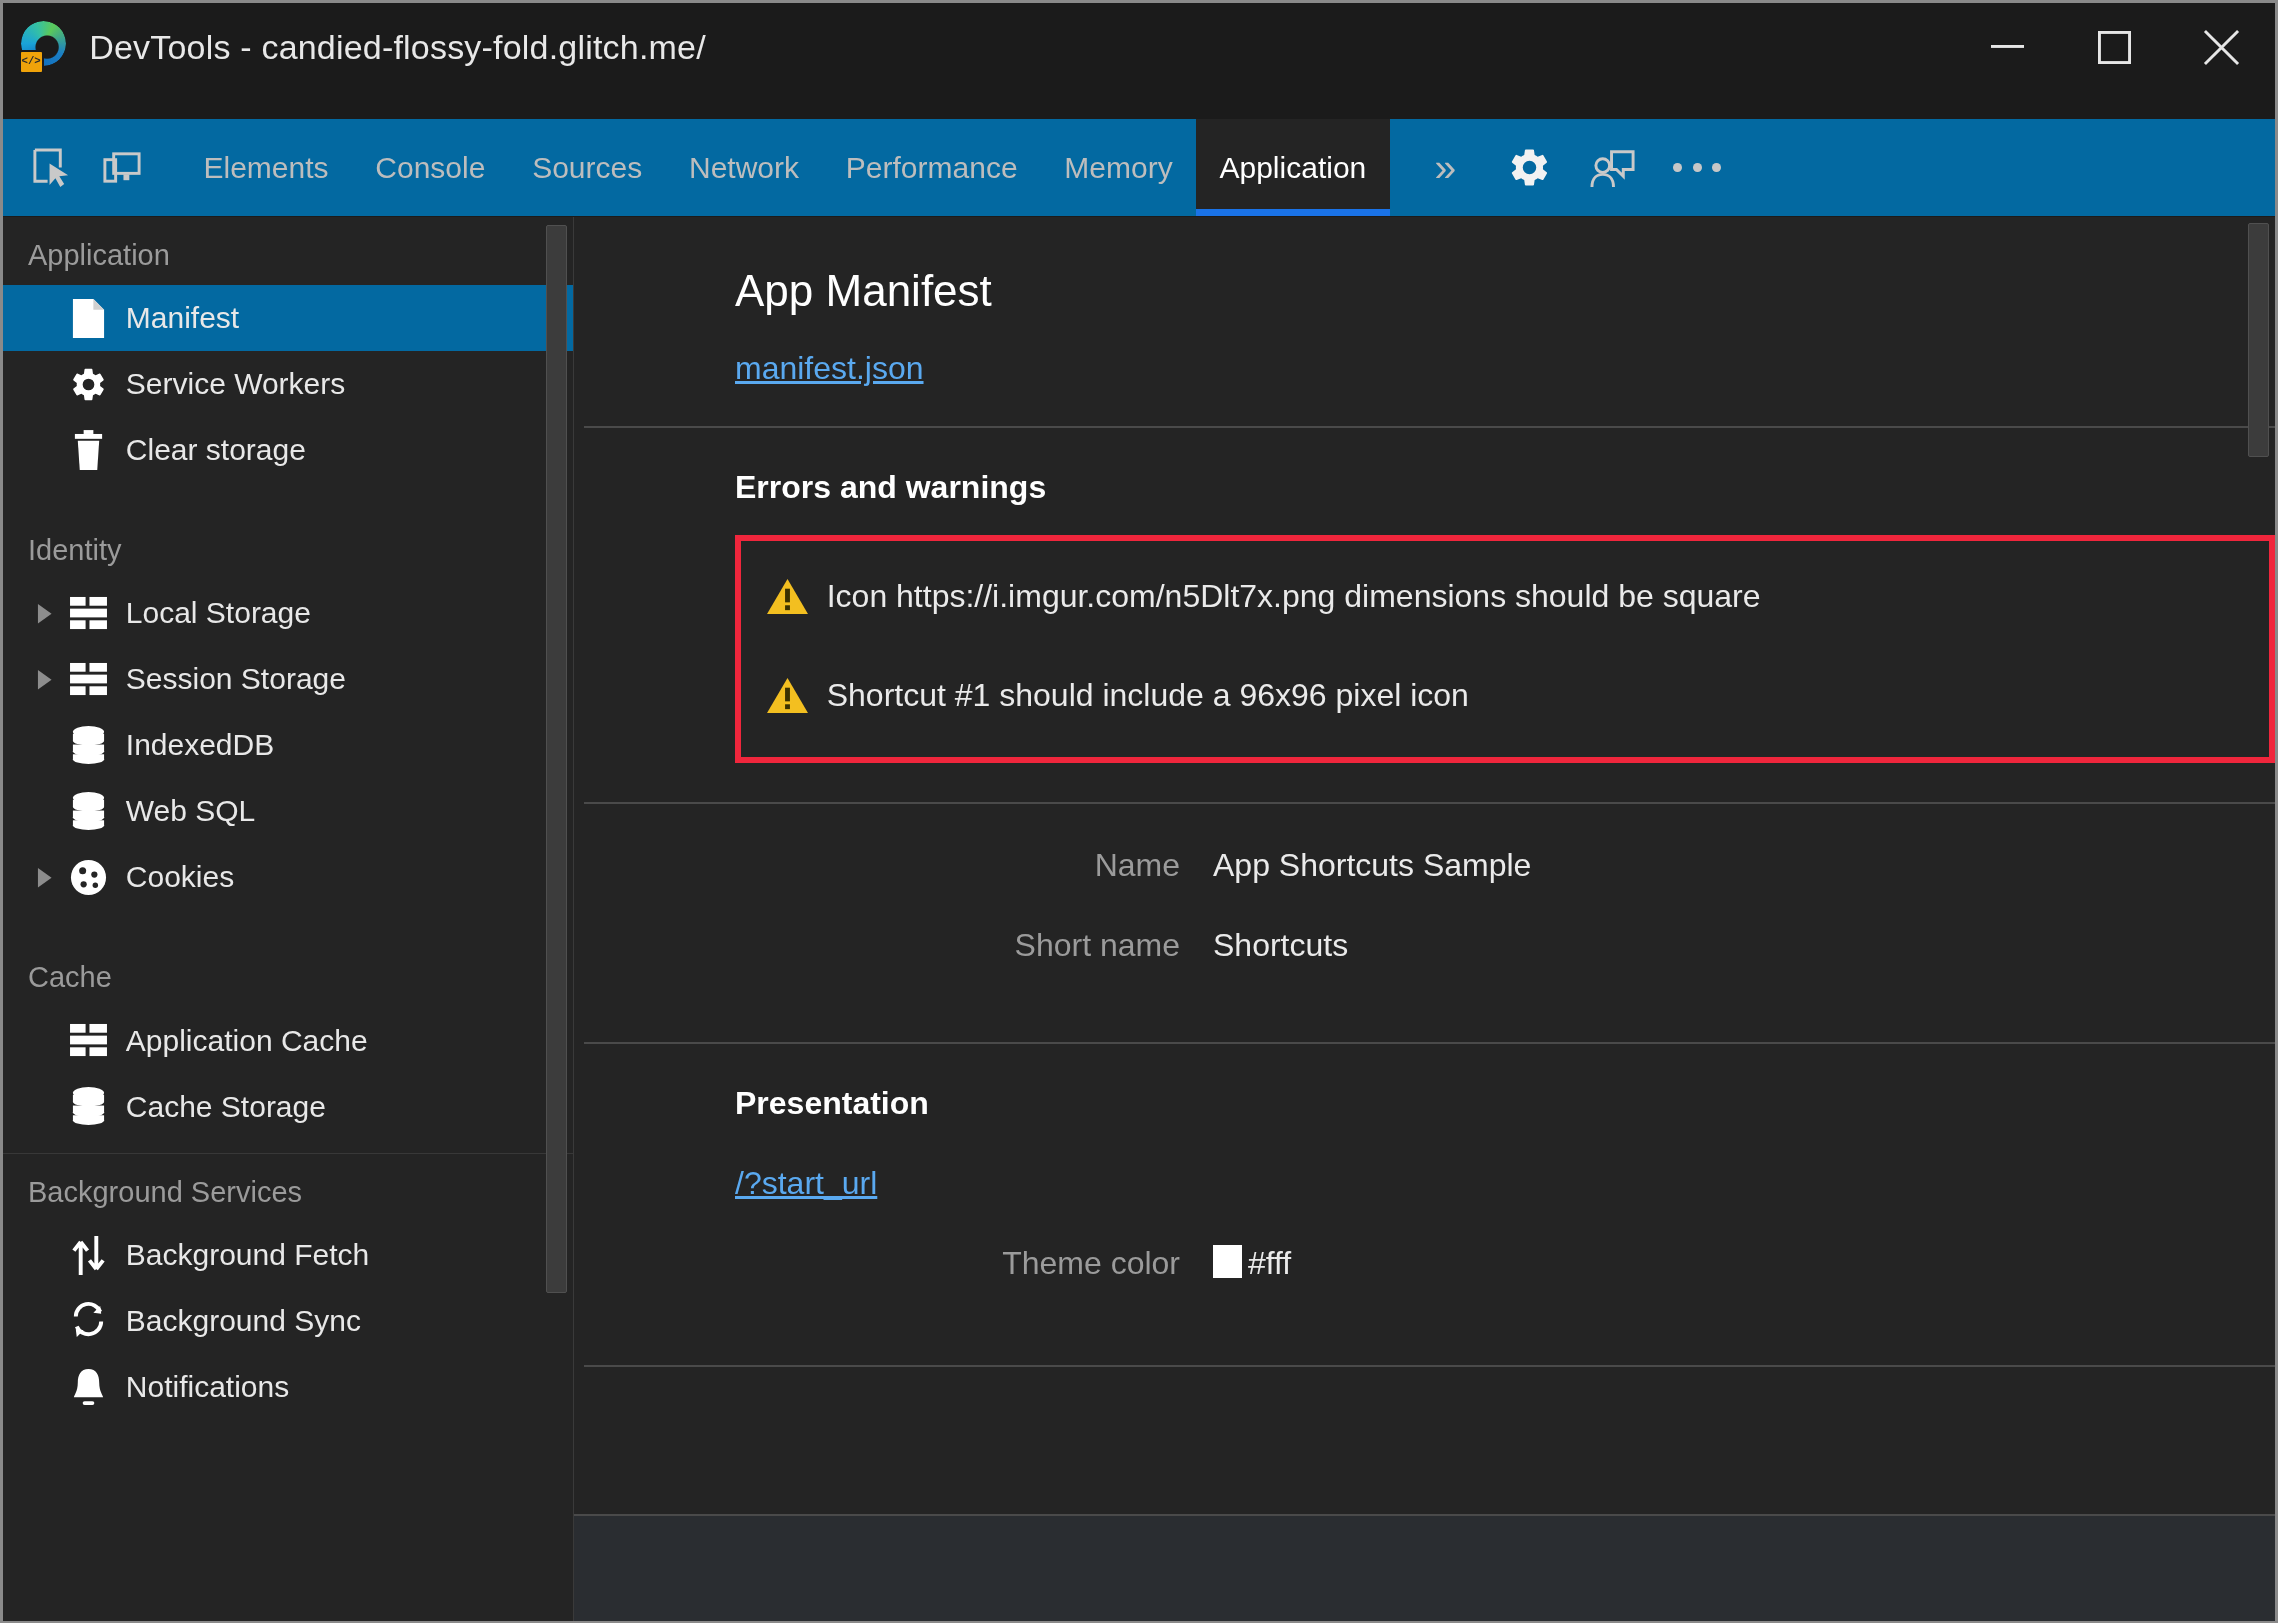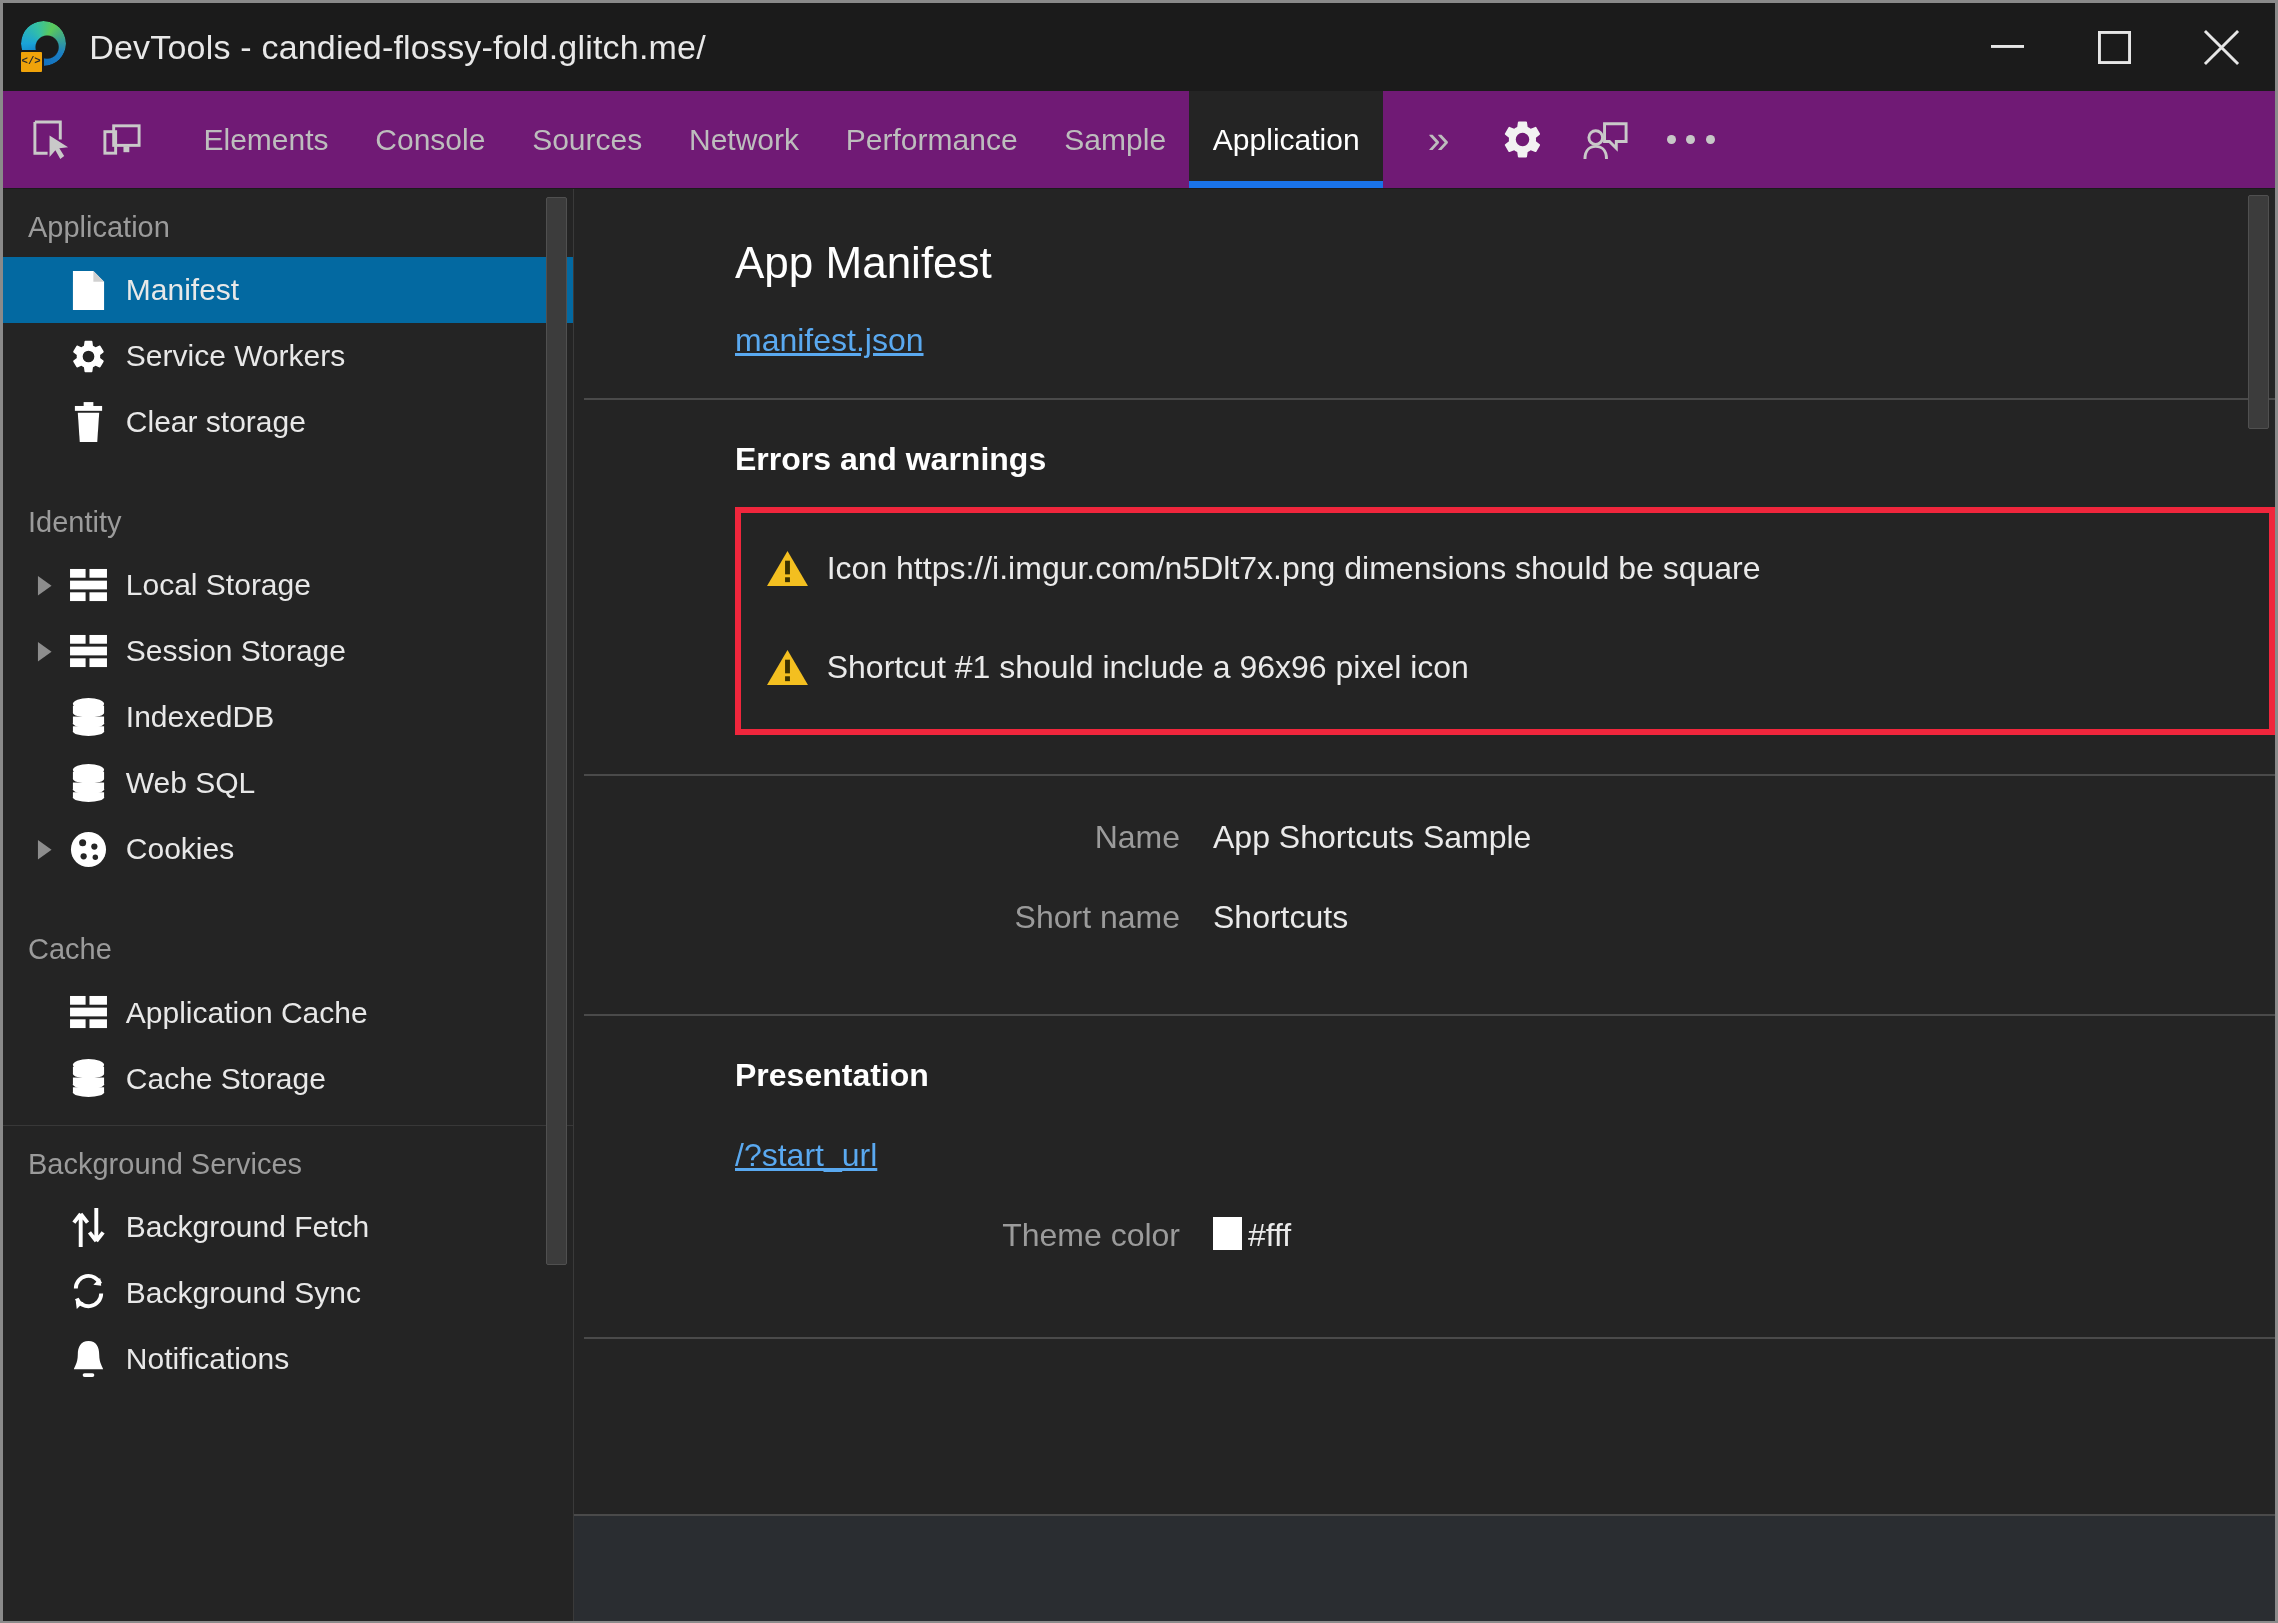--- a/index.html
+++ b/index.html
@@ -56,23 +56,24 @@
   }
   .win-btn {
     width: 107px; display: flex; align-items: center; justify-content: center;
     cursor: default;
   }
   .win-btn svg { display: block; }
 
   
   .tabstrip {
     height: 98px; flex: 0 0 98px;
-    background: #701a75;
+    background: #0369a1;
     display: flex; align-items: stretch;
     border-bottom: 1px solid #1b1b1b;
+    margin-top: 28px;
   }
   .tool-btn {
     width: 70px; display: flex; align-items: center; justify-content: center;
     flex: 0 0 70px;
   }
   .tool-btn:first-child { margin-left: 13.7px; }
   .tabs { display: flex; align-items: stretch; margin-left: 23.4px; }
   .tab {
     display: flex; align-items: center; padding: 0 23.4px;
     color: #bdbdbd; font-size: 30px; white-space: nowrap;
@@ -254,21 +255,21 @@
       <div class="tab">
           <span>Sources</span>
         </div>
       <div class="tab">
           <span>Network</span>
         </div>
       <div class="tab">
           <span>Performance</span>
         </div>
       <div class="tab">
-          <span>Sample</span>
+          <span>Memory</span>
         </div>
       <div class="tab active">
           <span>Application</span>
         </div>
     </div>
 
     <div class="tabstrip-right">
       <div class="icon-btn">
         <span class="chevrons">»</span>
       </div>

